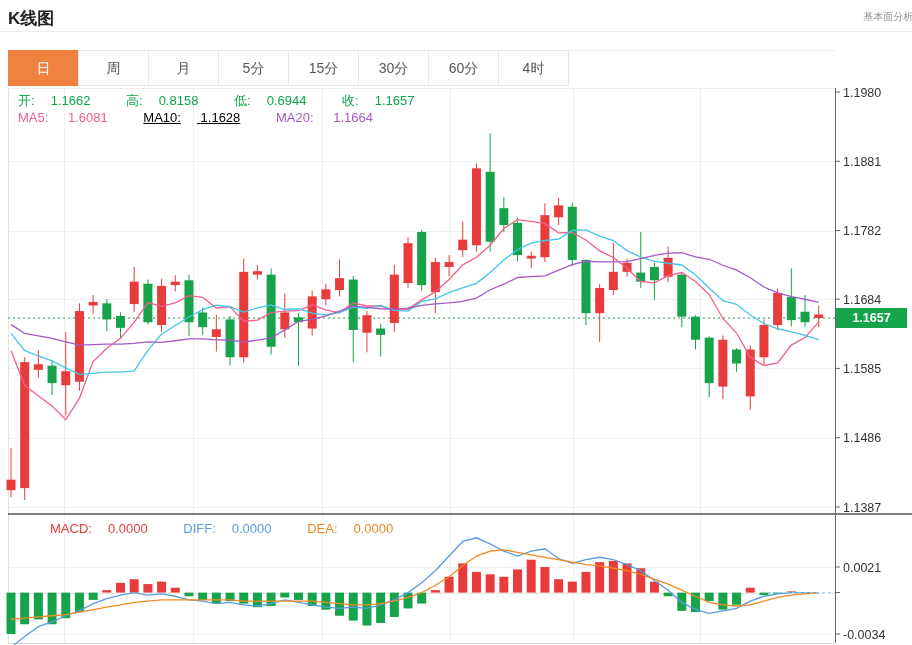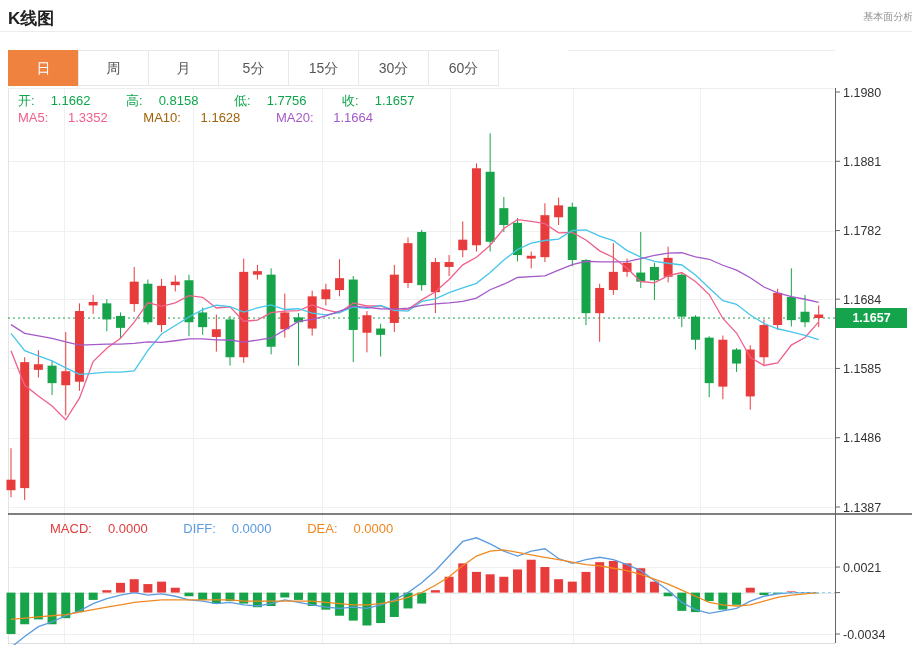--- a/index.html
+++ b/index.html
@@ -11,21 +11,21 @@
   .tabbar{position:absolute;top:50px;left:8px;display:flex;}
   .tab{width:69px;height:34px;line-height:34px;text-align:center;font-size:14px;color:#555;
        border:1px solid #e8e8e8;margin-left:-1px;background:#fff;cursor:pointer;}
   .tab:first-child{margin-left:0;}
   .tab.sel{background:#f0823f;border-color:#f0823f;color:#fff;}
   .tabbar-ext{position:absolute;top:50px;left:568px;width:267px;border-top:1px solid #ececec;}
   .legend{position:absolute;left:18px;font-size:13px;white-space:nowrap;}
   .legend span{margin-right:16px;}
   .c-green{color:#0ea64b;}
   .c-pink{color:#f0608a;}
-  .c-cyan{color:#a16207;}
+  .c-cyan{color:#000000;text-decoration:underline;}
   .c-purple{color:#a55ac8;}
   .c-red{color:#e23c3c;margin-left:32px;}
   .c-blue{color:#5b9be0;}
   .c-orange{color:#f0861f;}
   .price-badge{position:absolute;left:836px;top:308px;width:71px;height:20px;line-height:20px;
        text-align:center;background:#15a44c;color:#fff;font-size:12.5px;font-weight:bold;}
   svg text{font-family:"Liberation Sans","DejaVu Sans",sans-serif;}
 </style>
 </head>
 <body>
@@ -37,20 +37,21 @@
   <div class="title-divider"></div>
 
   <div class="tabbar">
     <div class="tab sel">日</div>
     <div class="tab">周</div>
     <div class="tab">月</div>
     <div class="tab">5分</div>
     <div class="tab">15分</div>
     <div class="tab">30分</div>
     <div class="tab">60分</div>
+    <div class="tab">4时</div>
   </div>
   <div class="tabbar-ext"></div>
 
   <svg id="chart-svg" width="912" height="645" style="position:absolute;top:0;left:0;">
       <line x1="64.5" y1="88" x2="64.5" y2="643" stroke="#f0f0f0"></line>
       <line x1="193.5" y1="88" x2="193.5" y2="643" stroke="#f0f0f0"></line>
       <line x1="322.5" y1="88" x2="322.5" y2="643" stroke="#f0f0f0"></line>
       <line x1="450.5" y1="88" x2="450.5" y2="643" stroke="#f0f0f0"></line>
       <line x1="573.5" y1="88" x2="573.5" y2="643" stroke="#f0f0f0"></line>
       <line x1="700.5" y1="88" x2="700.5" y2="643" stroke="#f0f0f0"></line>
@@ -270,25 +271,25 @@
       <rect x="773.14" y="592.6" width="9" height="1.21802679658947" fill="#16a349"></rect>
       <rect x="786.8299999999999" y="591.3819732034106" width="9" height="1.21802679658947" fill="#e83b3b"></rect>
       <polyline points="11,647.4112058465287 24.689999999999998,636.4489646772229 38.379999999999995,626.7047503045067 52.07,621.8326431181487 65.75999999999999,615.742509135201 79.45,610.8704019488429 93.14,603.5622411693057 106.83,598.6901339829476 120.52,595.0360535931791 134.20999999999998,592.6 147.9,595.0360535931791 161.59,593.8180267965895 175.28,596.2540803897685 188.97,599.9081607795372 202.66,601.1261875761267 216.35,603.5622411693057 230.04,602.3442143727162 243.73,604.7802679658953 257.41999999999996,605.9982947624848 271.11,603.5622411693057 284.8,599.9081607795372 298.49,602.3442143727162 312.18,604.7802679658953 325.87,607.2163215590743 339.56,608.4343483556638 353.25,607.2163215590743 366.94,608.4343483556638 380.63,604.7802679658953 394.32,599.9081607795372 408.01,592.6 421.7,582.8557856272838 435.39,570.6755176613885 449.08,556.0591961023142 462.77,541.44287454324 476.46,537.7887941534714 490.15,543.8789281364191 503.84,551.1870889159562 517.53,556.0591961023142 531.22,551.1870889159562 544.91,548.7510353227772 558.6,558.4952496954934 572.29,563.3673568818514 585.98,559.7132764920829 599.67,557.2772228989038 613.36,559.7132764920829 627.05,564.585383678441 640.74,570.6755176613885 654.43,580.4197320341048 668.12,590.163946406821 681.81,602.3442143727162 695.5,609.6523751522534 709.1899999999999,613.3064555420219 722.88,610.8704019488429 736.5699999999999,608.4343483556638 750.26,601.1261875761267 763.9499999999999,596.2540803897685 777.64,593.8180267965895 791.3299999999999,592.6 805.02,592.6 818.7099999999999,592.6" fill="none" stroke="#5b9be0" stroke-width="1.3"></polyline>
       <polyline points="11,619.3965895249696 24.689999999999998,618.17856272838 38.379999999999995,616.9605359317906 52.07,615.742509135201 65.75999999999999,614.5244823386115 79.45,612.0884287454325 93.14,609.6523751522534 106.83,607.2163215590743 120.52,604.7802679658953 134.20999999999998,602.3442143727162 147.9,601.1261875761267 161.59,599.9081607795372 175.28,599.9081607795372 188.97,599.9081607795372 202.66,599.9081607795372 216.35,599.9081607795372 230.04,599.9081607795372 243.73,601.1261875761267 257.41999999999996,601.1261875761267 271.11,601.1261875761267 284.8,601.1261875761267 298.49,601.1261875761267 312.18,601.1261875761267 325.87,602.3442143727162 339.56,603.5622411693057 353.25,604.7802679658953 366.94,604.7802679658953 380.63,603.5622411693057 394.32,601.1261875761267 408.01,597.4721071863581 421.7,592.6 435.39,585.2918392204629 449.08,576.7656516443362 462.77,565.8034104750304 476.46,556.0591961023142 490.15,551.1870889159562 503.84,549.9690621193666 517.53,552.4051157125457 531.22,554.8411693057247 544.91,557.2772228989038 558.6,559.7132764920829 572.29,562.1493300852619 585.98,564.585383678441 599.67,565.8034104750304 613.36,568.2394640682095 627.05,570.6755176613885 640.74,574.3295980511572 654.43,579.2017052375153 668.12,584.0738124238734 681.81,590.163946406821 695.5,596.2540803897685 709.1899999999999,602.3442143727162 722.88,604.7802679658953 736.5699999999999,605.9982947624848 750.26,604.7802679658953 763.9499999999999,601.1261875761267 777.64,597.4721071863581 791.3299999999999,595.0360535931791 805.02,593.8180267965895 818.7099999999999,592.6" fill="none" stroke="#ef8a22" stroke-width="1.3"></polyline>
       <line x1="768" y1="592.6" x2="835" y2="592.6" stroke="#86d3ee" stroke-dasharray="3,3"></line>
     </svg>
 
   <div class="legend" style="top:92px;">
     <span class="c-green"><span>开:</span><span>1.1662</span></span>
     <span class="c-green"><span>高:</span><span>0.8158</span></span>
-    <span class="c-green"><span>低:</span><span>1.7756</span></span>
+    <span class="c-green"><span>低:</span><span>0.6944</span></span>
     <span class="c-green"><span>收:</span><span>1.1657</span></span>
   </div>
   <div class="legend" style="top:110px;">
-    <span class="c-pink"><span>MA5:</span> <span>1.3352</span></span>
+    <span class="c-pink"><span>MA5:</span> <span>1.6081</span></span>
     <span class="c-cyan"><span>MA10:</span> <span>1.1628</span></span>
     <span class="c-purple"><span>MA20:</span> <span>1.1664</span></span>
   </div>
 
   <div class="legend" style="top:521px;">
     <span class="c-red"><span>MACD:</span><span>0.0000</span></span>
     <span class="c-blue"><span>DIFF:</span><span>0.0000</span></span>
     <span class="c-orange"><span>DEA:</span><span>0.0000</span></span>
   </div>
 

